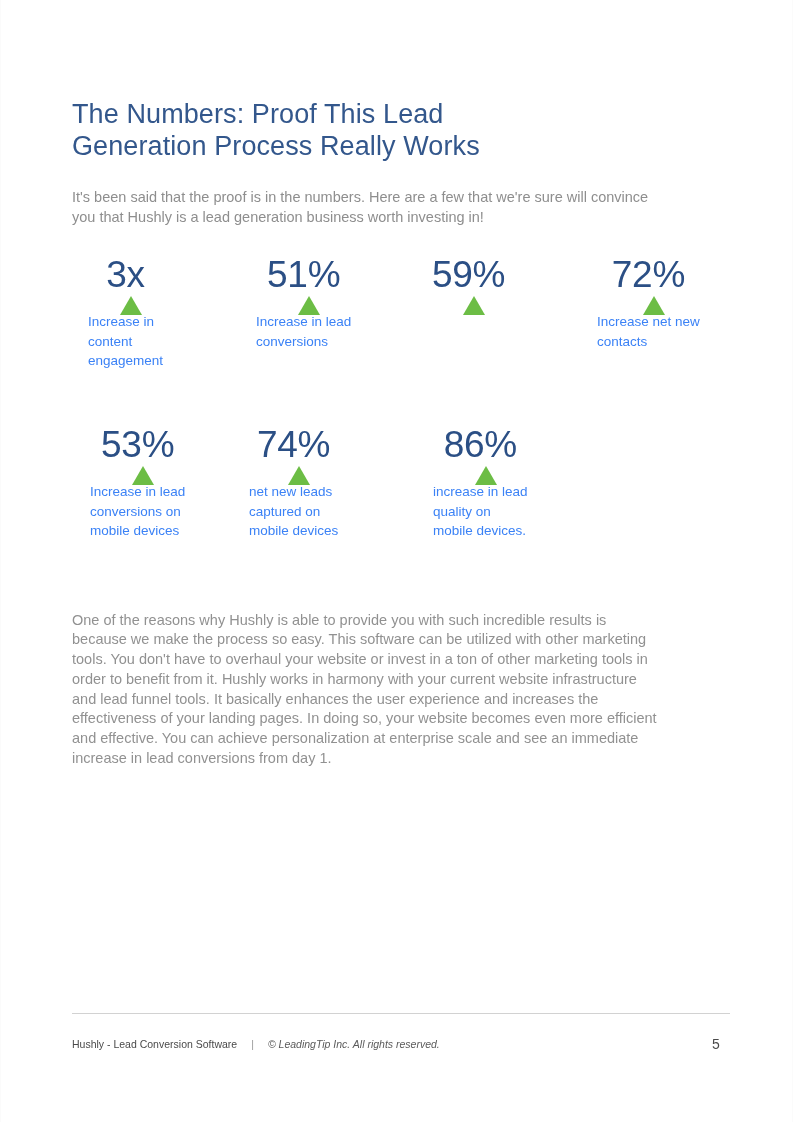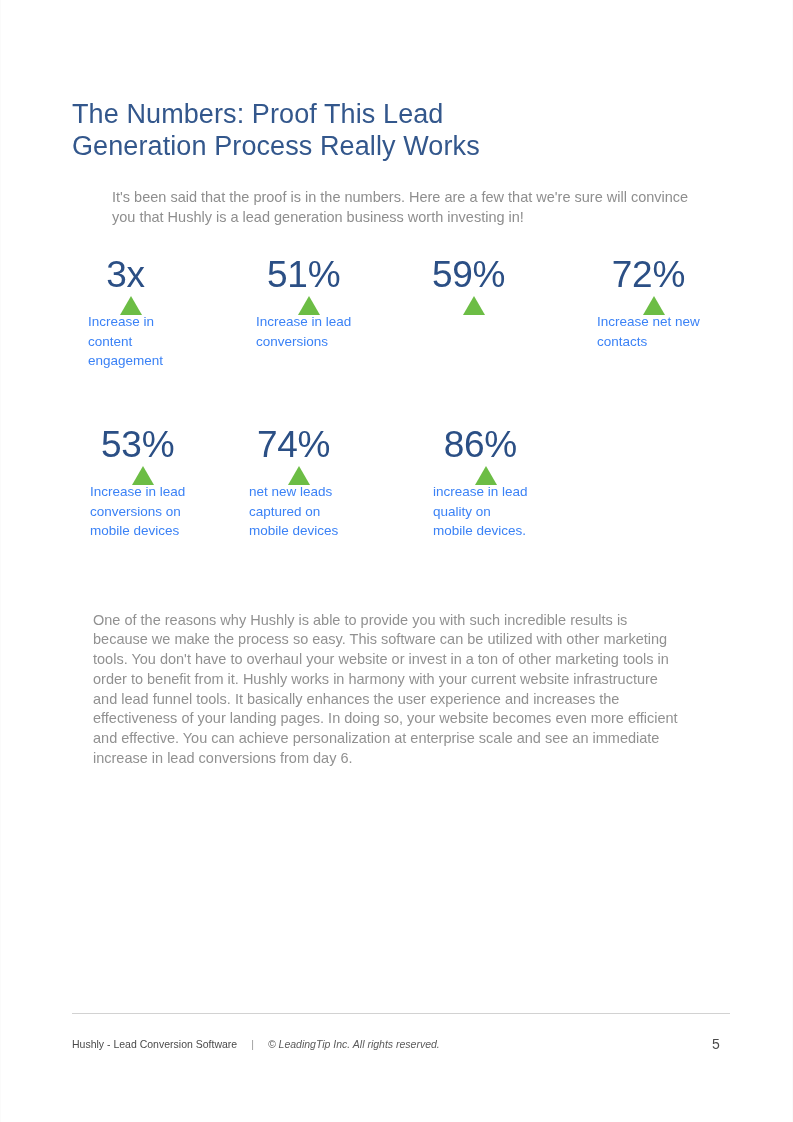--- a/index.html
+++ b/index.html
@@ -49,21 +49,21 @@
   .intro {
     position: absolute;
     left: 72px;
     top: 172px;
     width: 650px;
     color: #8e8e8e;
     font-size: 14.5px;
     line-height: 20px;
     font-weight: 400;
   }
-  .intro .line { display: block; margin-left: 40px; }
+  .intro .line { display: block; }
 
   .stats-row {
     position: absolute;
     left: 0;
     width: 793px;
     height: 140px;
   }
   .stats-row.row1 { top: 255px; }
   .stats-row.row2 { top: 425px; }
 
@@ -109,21 +109,21 @@
   .body-copy {
     position: absolute;
     left: 72px;
     top: 596px;
     width: 660px;
     color: #919191;
     font-size: 14.5px;
     line-height: 19.8px;
     font-weight: 400;
   }
-  .body-copy .line { display: block; margin-left: 21px; }
+  .body-copy .line { display: block; }
 
   .footer-rule {
     position: absolute;
     left: 72px;
     top: 1013px;
     width: 658px;
     height: 1px;
     background: #d2d2d2;
   }
   .footer-left {
@@ -257,21 +257,21 @@
   </div>
 
   <p class="body-copy">
     <span class="line">One of the reasons why Hushly is able to provide you with such incredible results is</span>
     <span class="line">because we make the process so easy. This software can be utilized with other marketing</span>
     <span class="line">tools. You don't have to overhaul your website or invest in a ton of other marketing tools in</span>
     <span class="line">order to benefit from it. Hushly works in harmony with your current website infrastructure</span>
     <span class="line">and lead funnel tools. It basically enhances the user experience and increases the</span>
     <span class="line">effectiveness of your landing pages. In doing so, your website becomes even more efficient</span>
     <span class="line">and effective. You can achieve personalization at enterprise scale and see an immediate</span>
-    <span class="line">increase in lead conversions from day 6.</span>
+    <span class="line">increase in lead conversions from day 1.</span>
   </p>
 
   <div class="footer-rule"></div>
 
   <div class="footer-left">
     <span class="footer-brand">Hushly - Lead Conversion Software</span>
     <span class="footer-sep">|</span>
     <span class="footer-copy">© LeadingTip Inc. All rights reserved.</span>
   </div>
 

